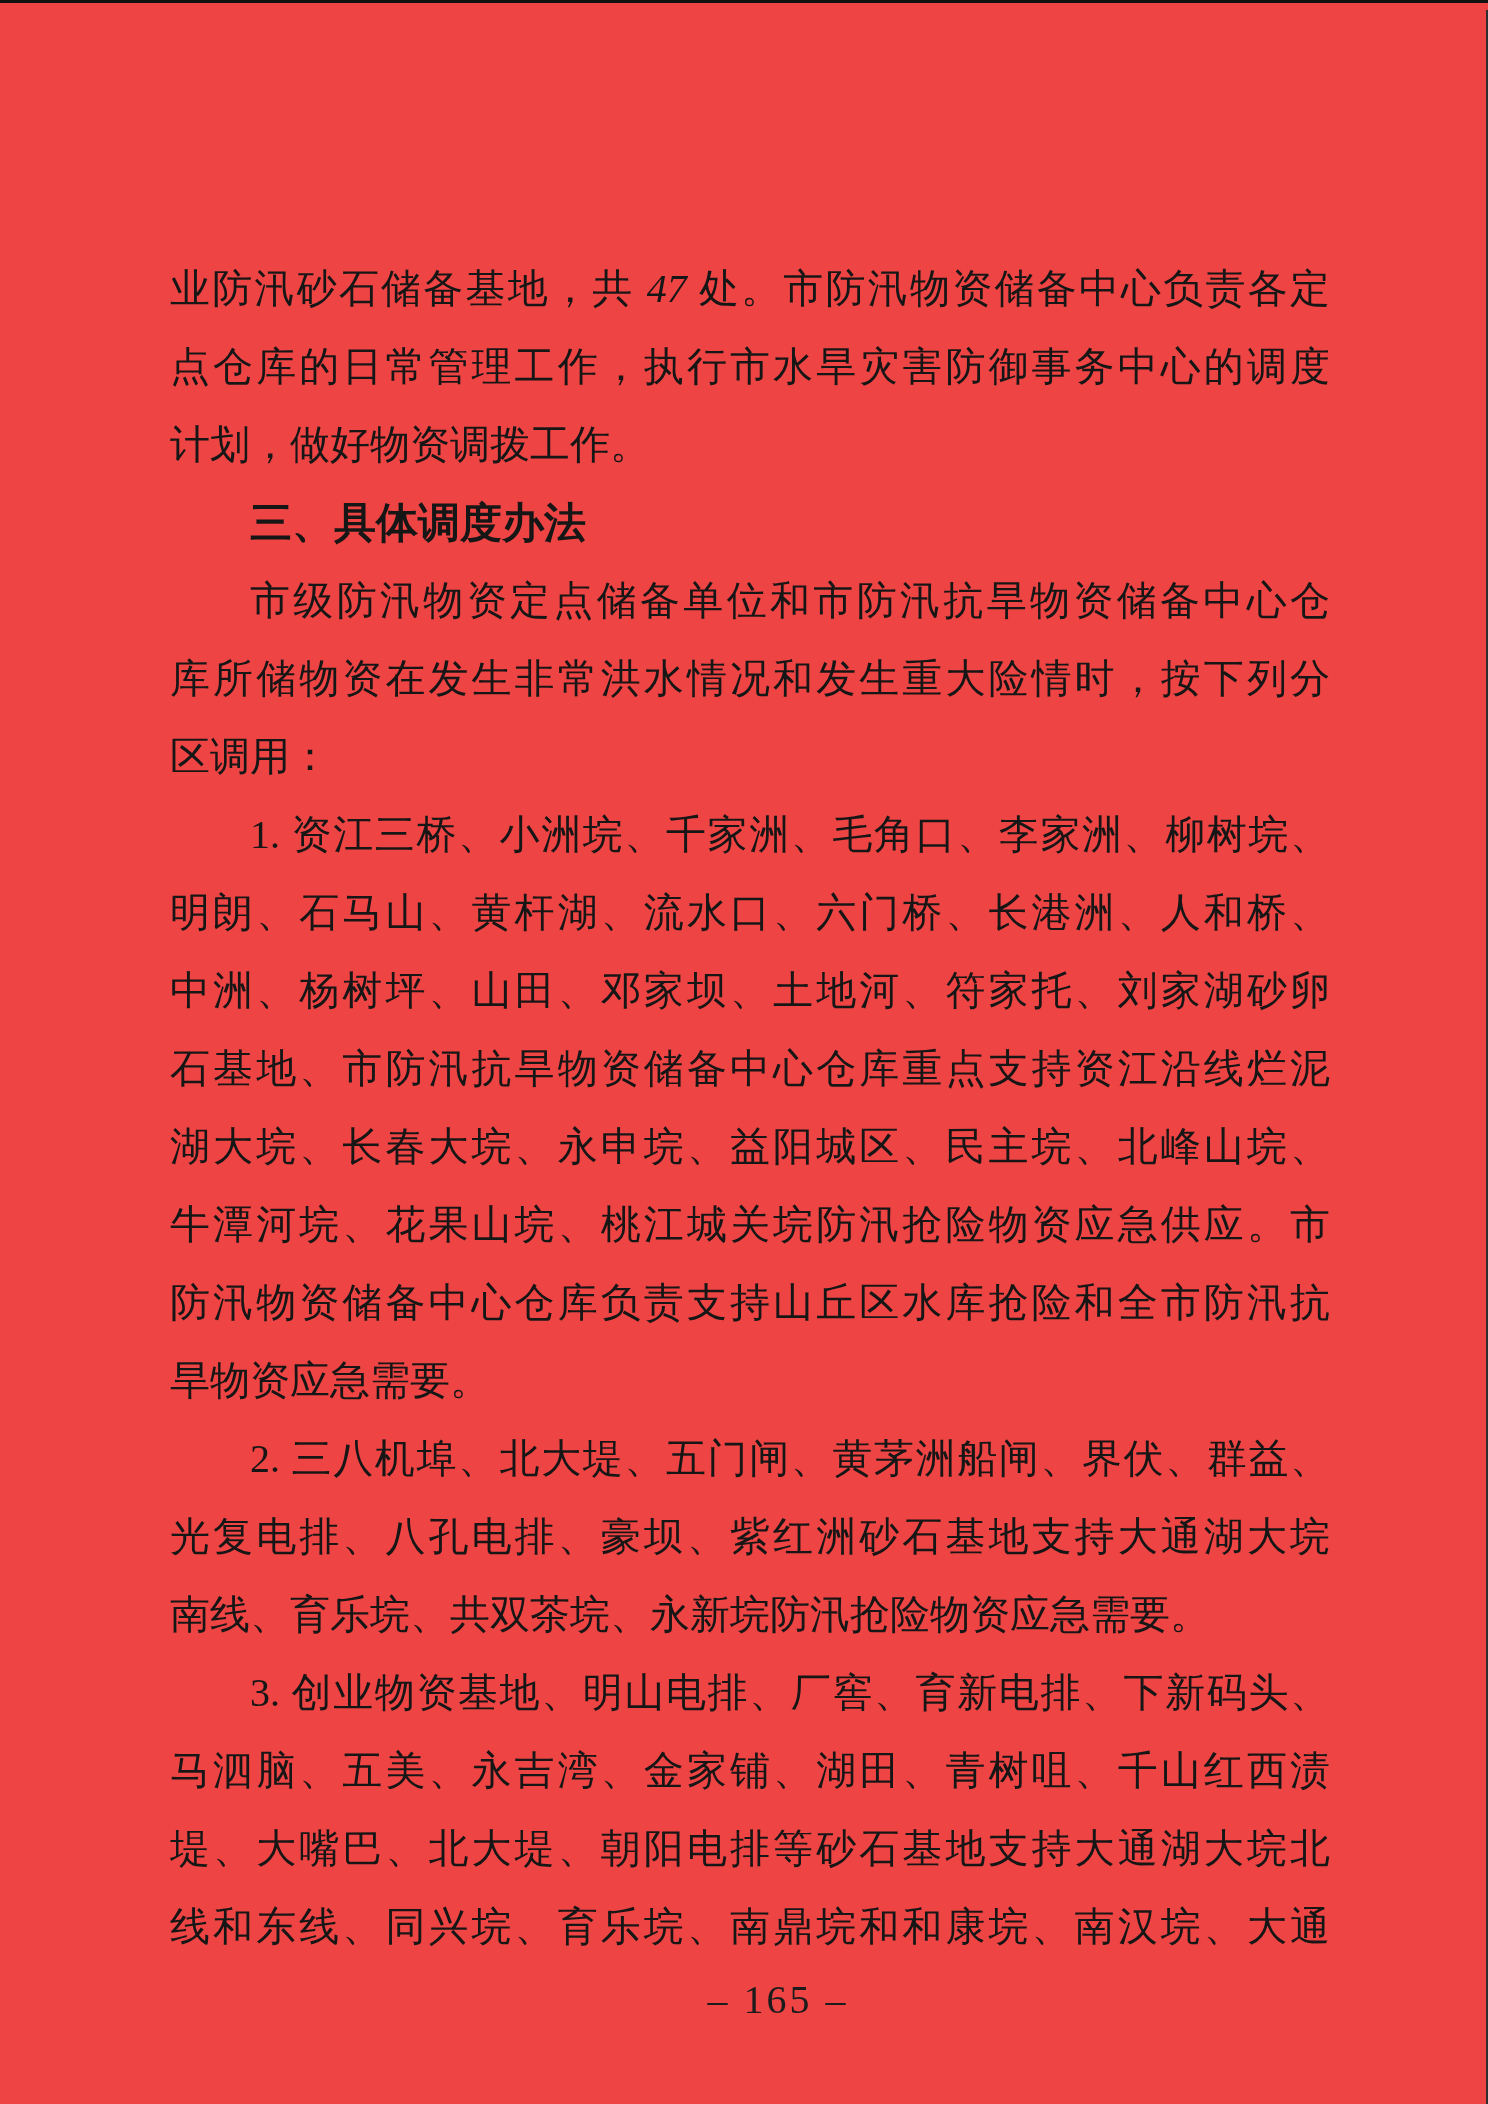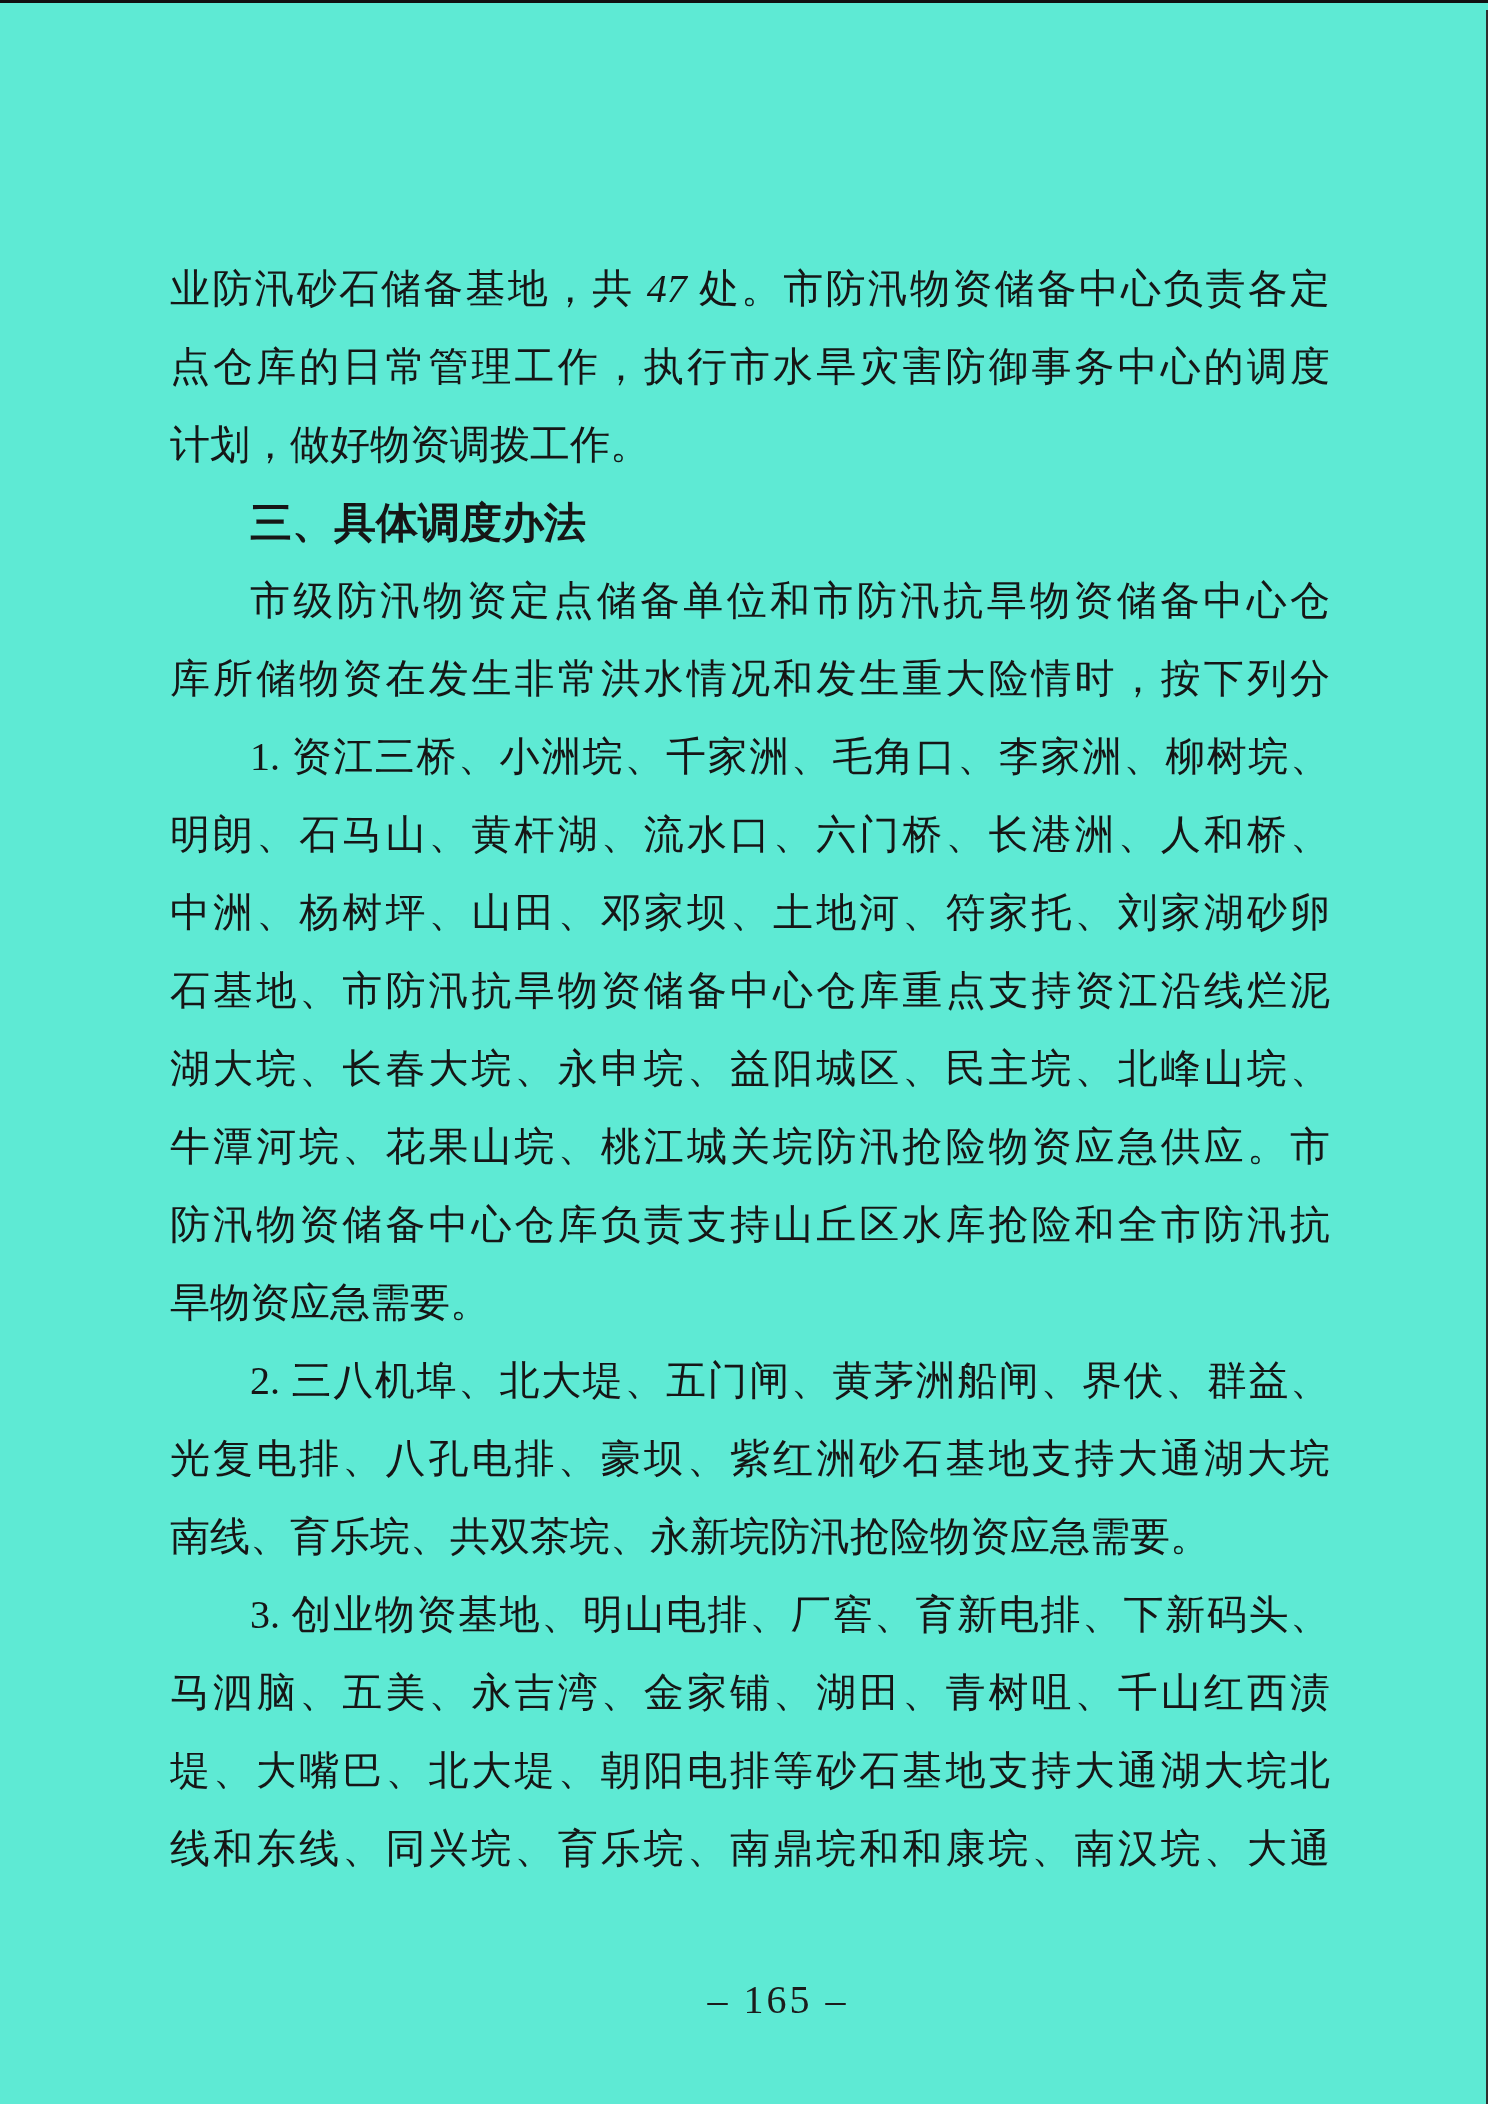--- a/index.html
+++ b/index.html
@@ -1,20 +1,20 @@
 <!DOCTYPE html>
 <html><head>
 <meta charset="utf-8">
 <style>
   html, body { margin: 0; padding: 0; background: #ffffff; }
   .page {
     position: relative;
     width: 1488px;
     height: 2104px;
-    background: #5eead4;
+    background: #ef4444;
     overflow: hidden;
     color: #161616;
     font-family: "Liberation Serif", "DejaVu Serif", serif;
   }
   .edge-top {
     position: absolute; top: 0; left: 0;
     width: 100%; height: 3px;
     background: #111111;
   }
   .edge-right {
@@ -80,20 +80,21 @@
       <div class="line"><span>业防汛砂石储备基地，共 </span><span class="fig">47</span><span> 处。市防汛物资储备中心负责各定</span></div>
       <div class="line">点仓库的日常管理工作，执行市水旱灾害防御事务中心的调度</div>
       <div class="line end">计划，做好物资调拨工作。</div>
     </div>
 
     <div class="line heading indent">三、具体调度办法</div>
 
     <div>
       <div class="line indent">市级防汛物资定点储备单位和市防汛抗旱物资储备中心仓</div>
       <div class="line">库所储物资在发生非常洪水情况和发生重大险情时，按下列分</div>
+      <div class="line end">区调用：</div>
     </div>
 
     <div>
       <div class="line indent">1. 资江三桥、小洲垸、千家洲、毛角口、李家洲、柳树垸、</div>
       <div class="line">明朗、石马山、黄杆湖、流水口、六门桥、长港洲、人和桥、</div>
       <div class="line">中洲、杨树坪、山田、邓家坝、土地河、符家托、刘家湖砂卵</div>
       <div class="line">石基地、市防汛抗旱物资储备中心仓库重点支持资江沿线烂泥</div>
       <div class="line">湖大垸、长春大垸、永申垸、益阳城区、民主垸、北峰山垸、</div>
       <div class="line">牛潭河垸、花果山垸、桃江城关垸防汛抢险物资应急供应。市</div>
       <div class="line">防汛物资储备中心仓库负责支持山丘区水库抢险和全市防汛抗</div>

